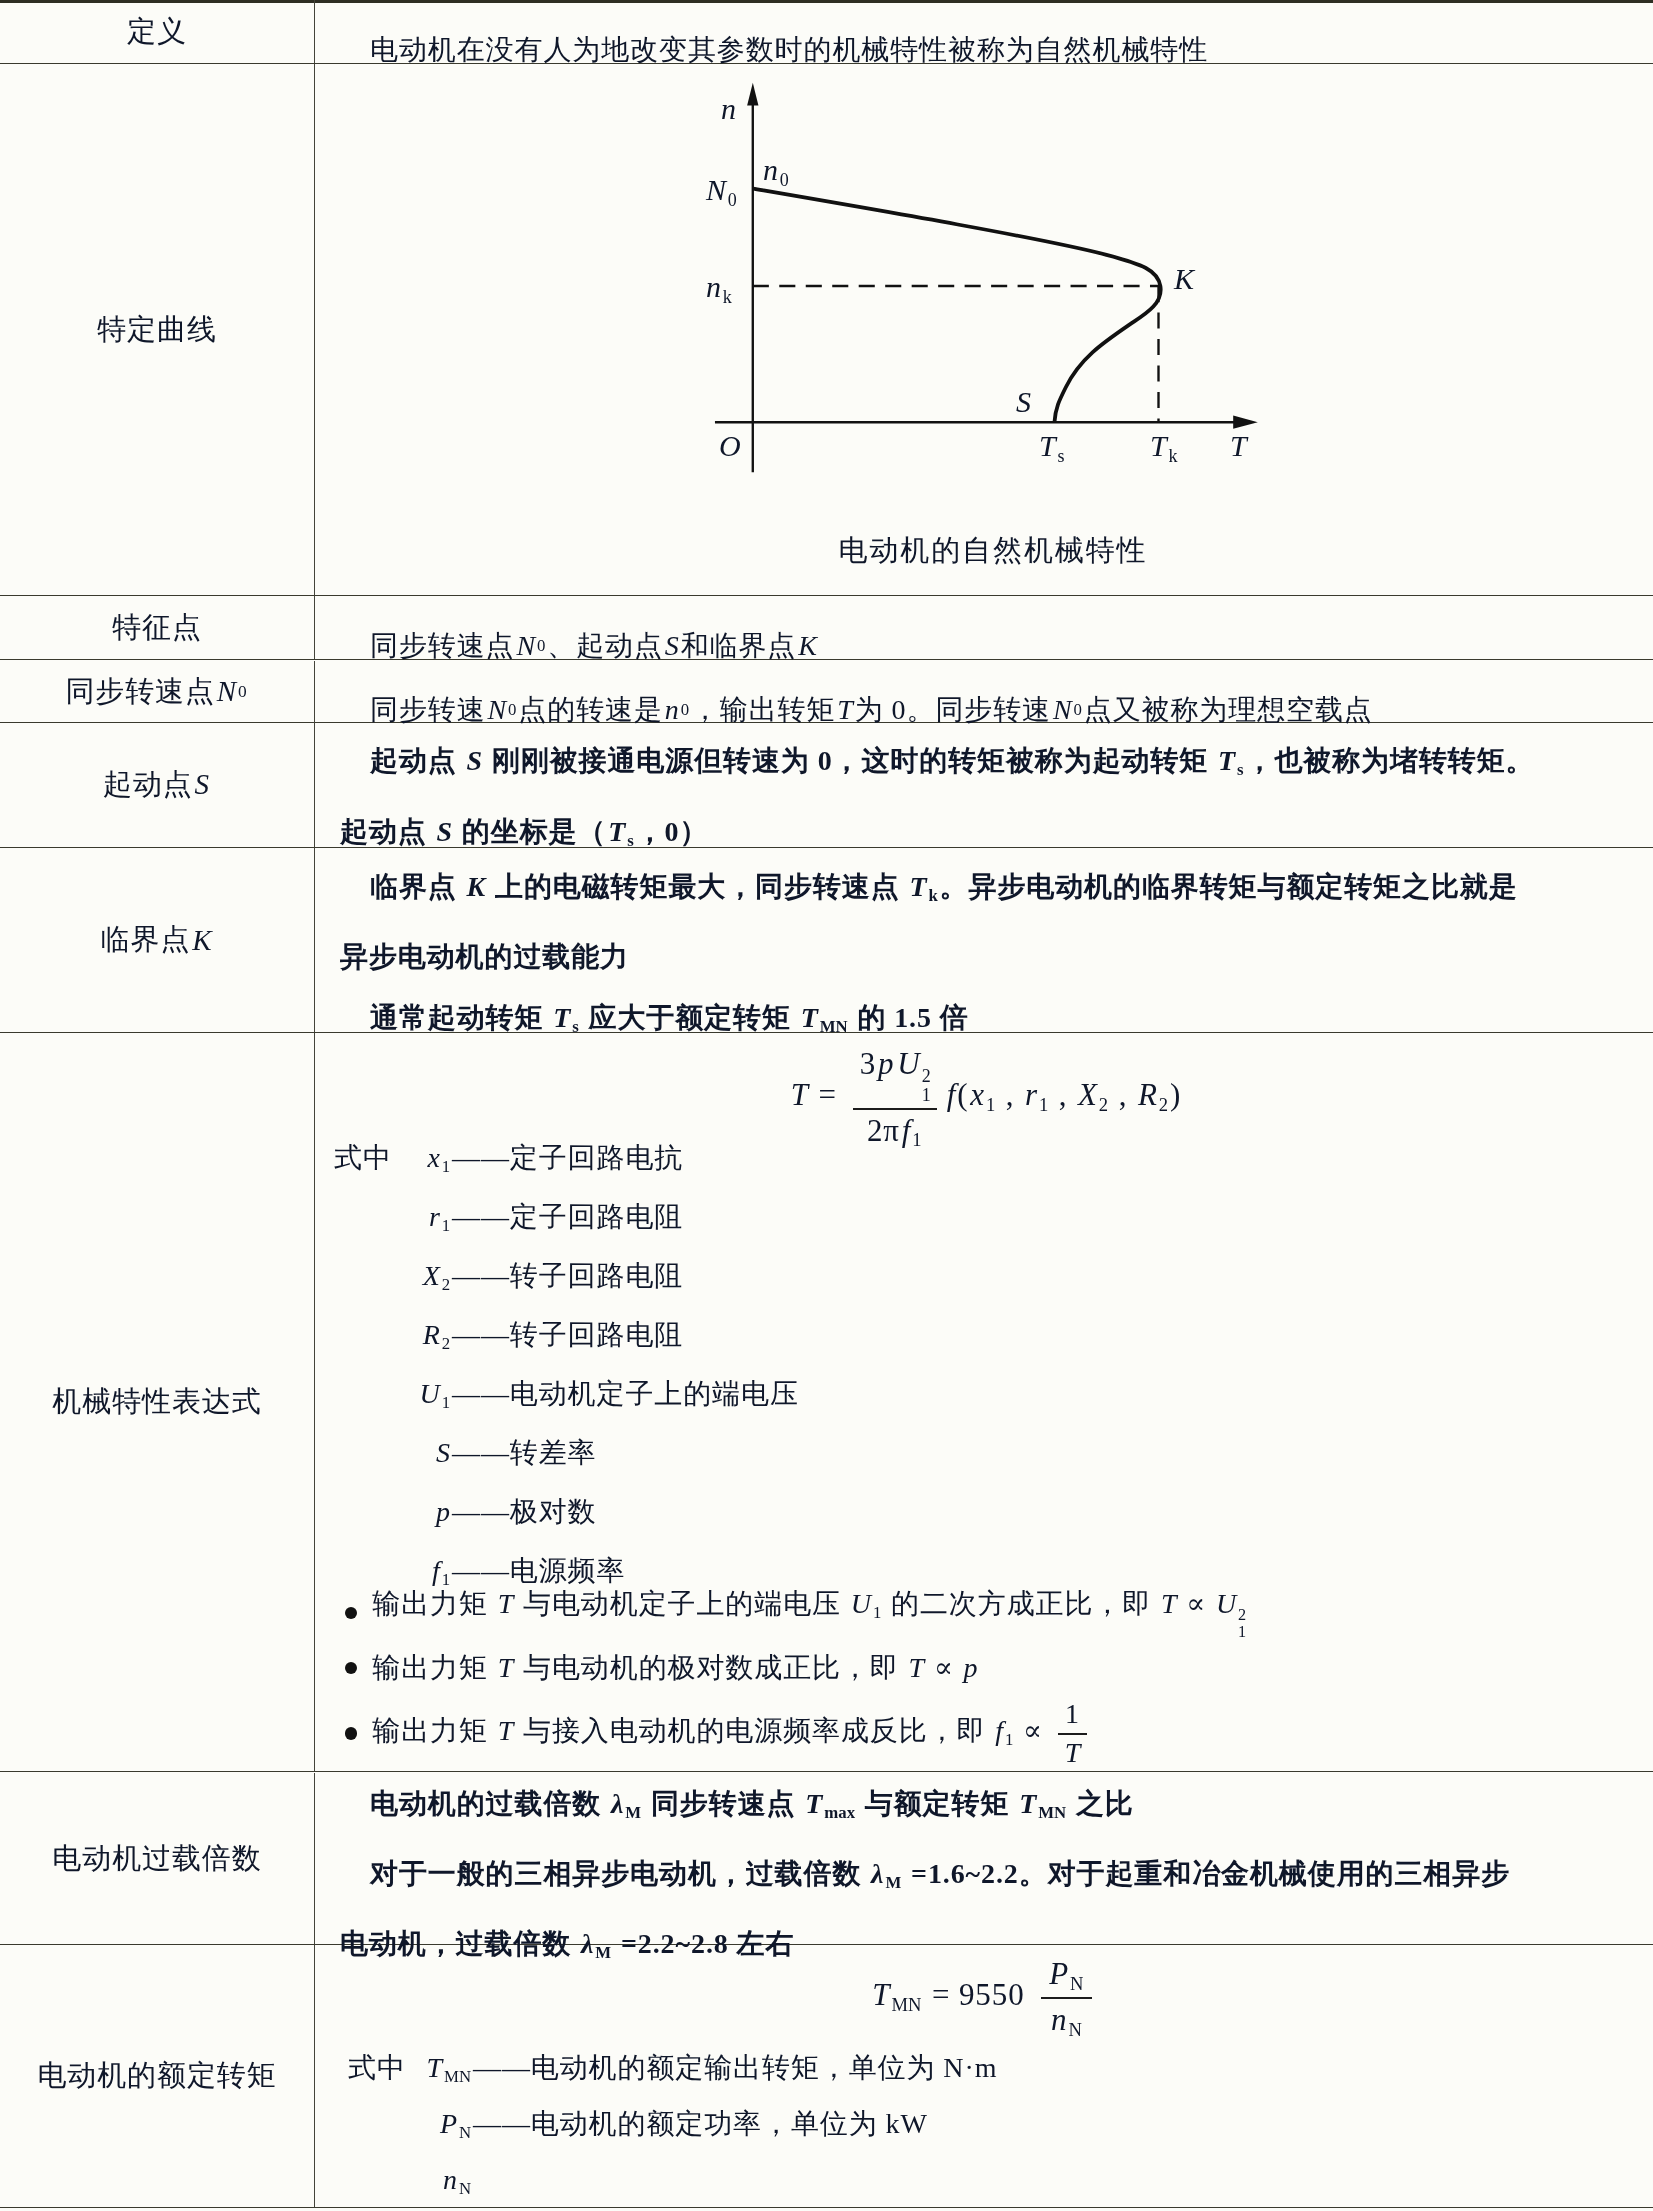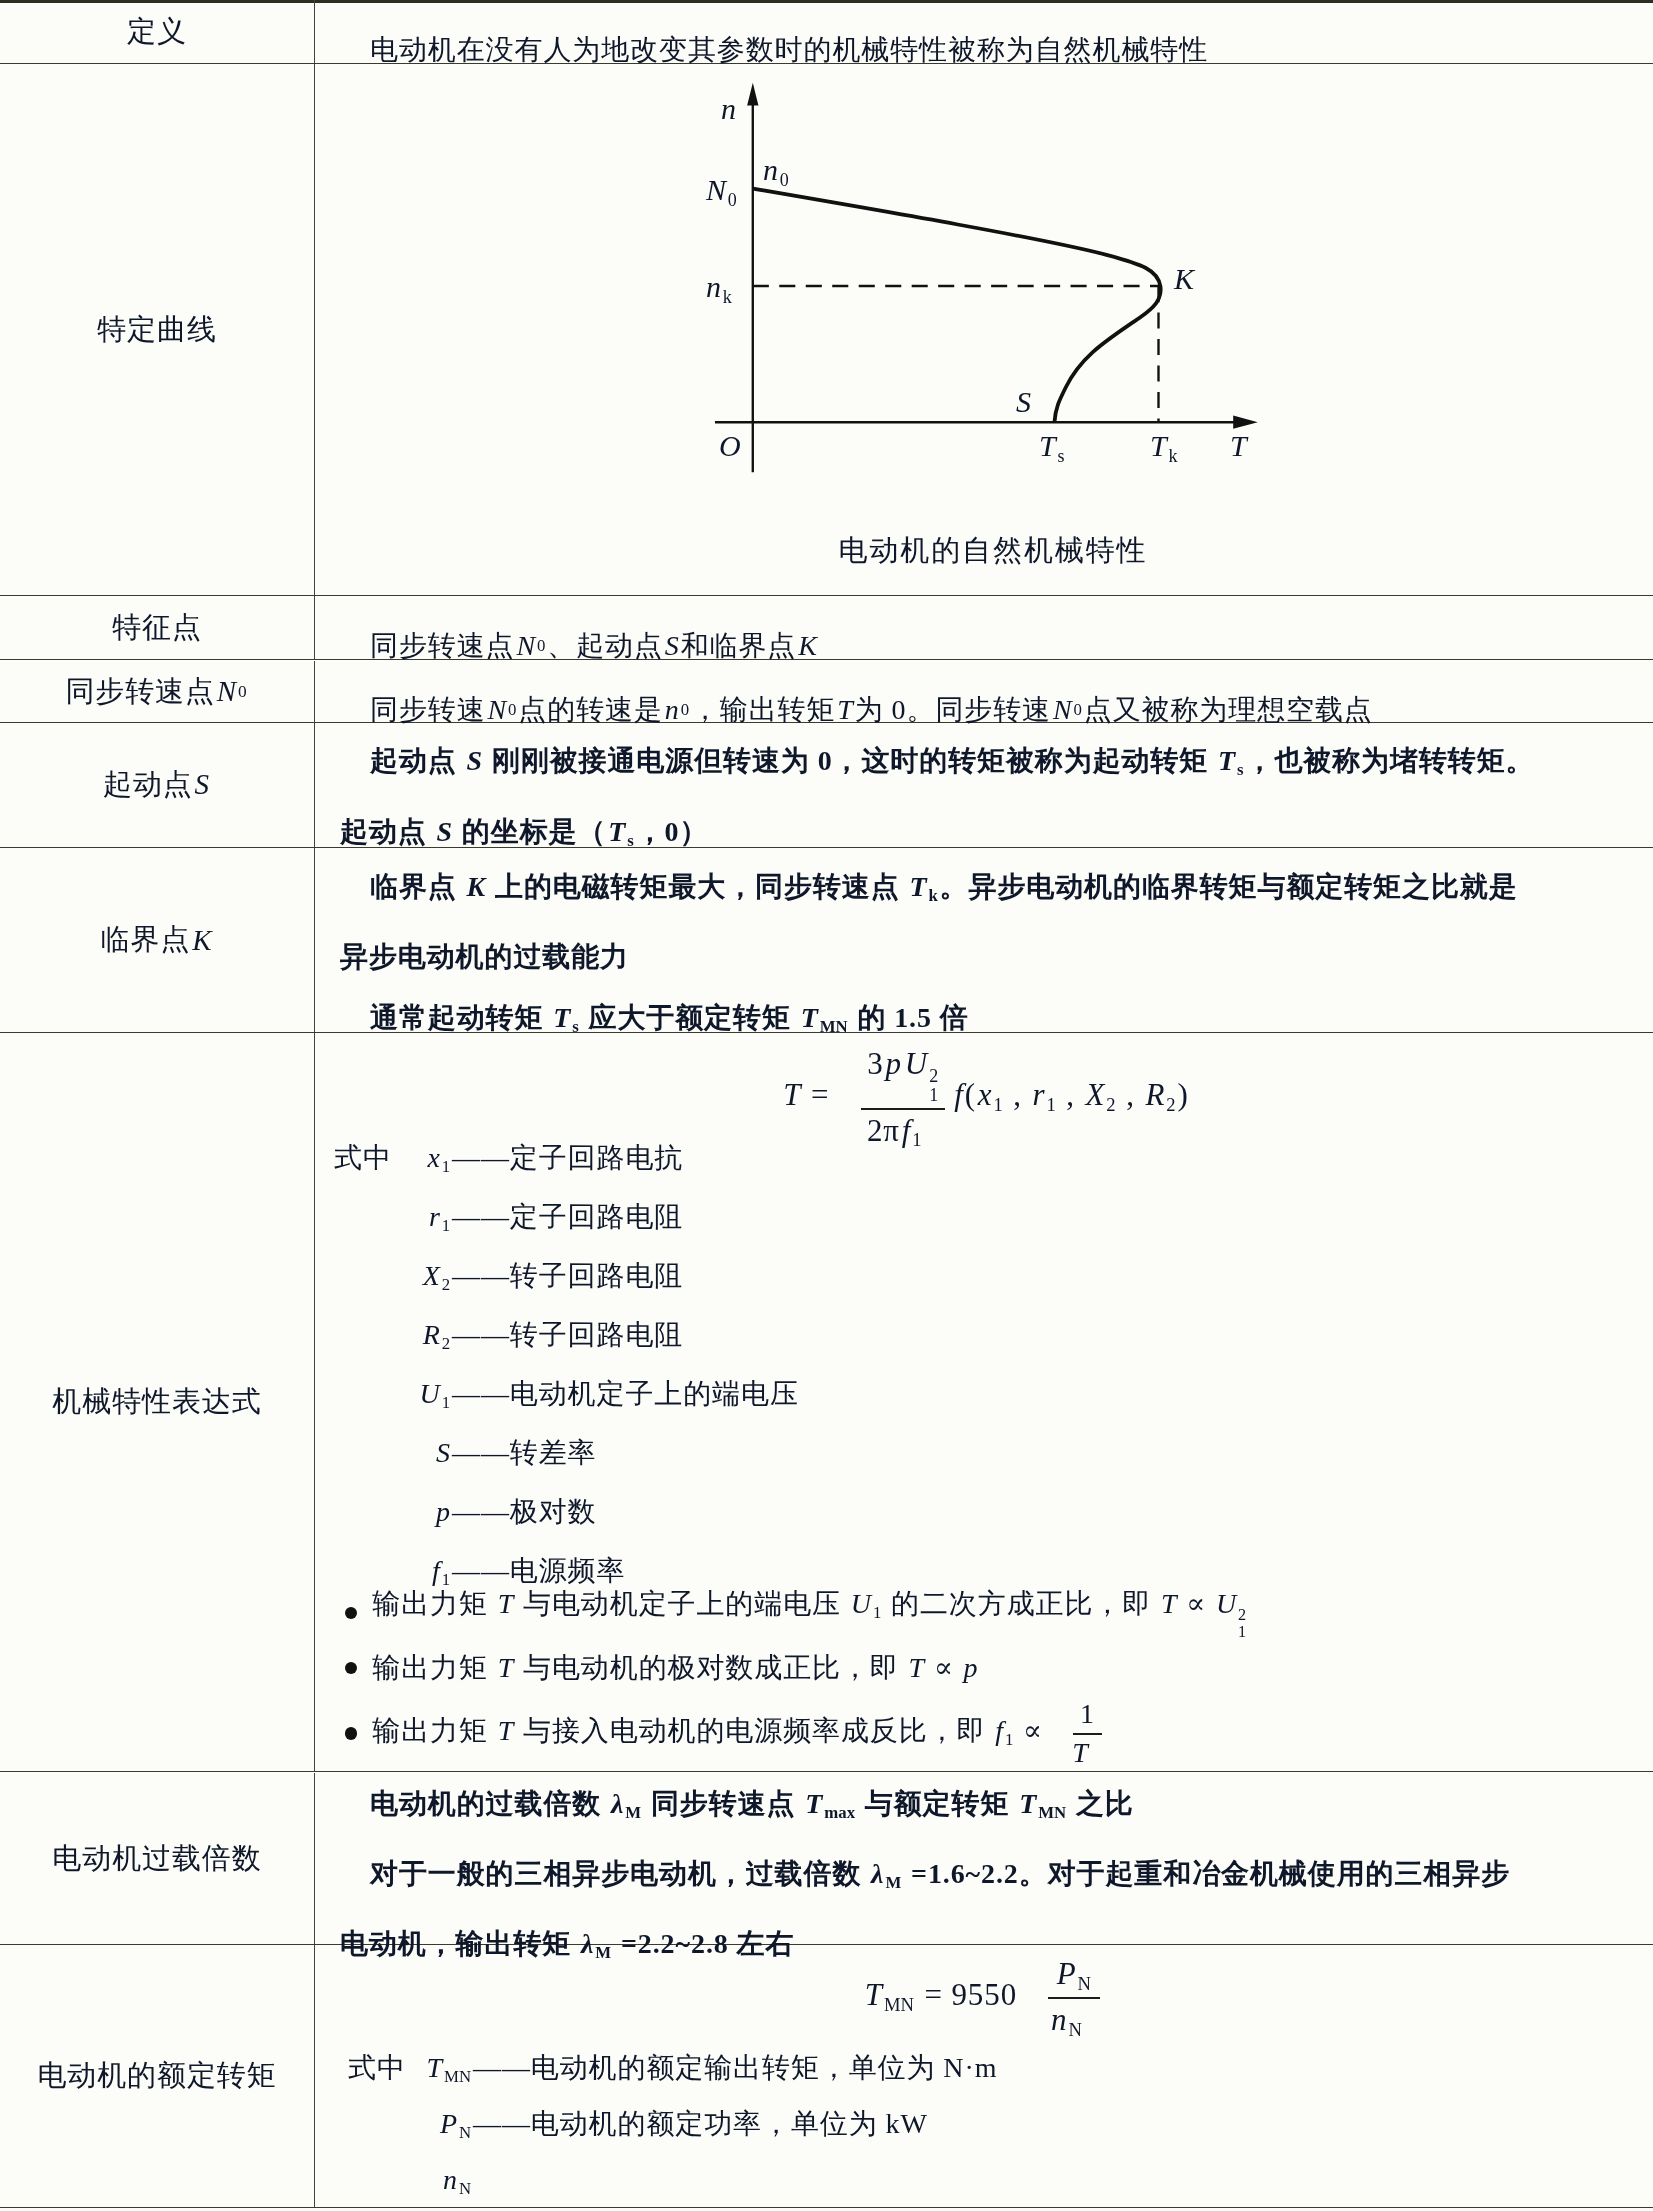--- a/index.html
+++ b/index.html
@@ -24,21 +24,21 @@
   .ind { text-indent:30px; }
 
   
   .vv { font-style:italic; padding:0 1.9px; letter-spacing:0; }
   .tx { letter-spacing:0.9px; }
   .sb { font-size:0.60em; vertical-align:-0.30em; letter-spacing:0; margin-right:1.9px; }
   .ss { display:inline-flex; flex-direction:column; align-items:flex-start;
         font-size:0.58em; line-height:1.05; vertical-align:-0.45em; letter-spacing:0; }
   .frac { display:inline-flex; flex-direction:column; align-items:center;
           vertical-align:middle; margin:0 7.6px; line-height:1.15; }
-  .fn { border-bottom:2.4px solid #1c1c1c; padding:0 6.6px 2.8px;margin-left:15px; }
+  .fn { border-bottom:2.4px solid #1c1c1c; padding:0 6.6px 2.8px; }
   .fd { padding-top:2.8px; }
 
   
   .graphwrap { position:absolute; left:345px; top:11.4px; width:662px; height:511px; }
   .glabel { position:absolute; font-size:30px; letter-spacing:0; white-space:nowrap; }
   .caption { position:absolute; left:0; top:456px; width:662px; text-align:center;
              font-size:29px; letter-spacing:1.9px; }
 
   
   .formula { position:absolute; left:0; right:0; text-align:center; font-size:31px; }
@@ -219,21 +219,21 @@
             </span></span>
       </div>
     </div>
   </div>
 
   <div class="row" style="top:1773px;height:172px">
     <div class="lab">电动机过载倍数</div>
     <div class="cell blk">
       <div class="ind" style="line-height:61px"><span class="tx">电动机的过载倍数 </span><span class="vv">λ</span><span class="sb">M</span><span class="tx"> 同步转速点 </span><span class="vv">T</span><span class="sb">max</span><span class="tx"> 与额定转矩 </span><span class="vv">T</span><span class="sb">MN</span><span class="tx"> 之比</span></div>
       <div class="ind" style="line-height:61px"><span class="tx">对于一般的三相异步电动机，过载倍数 </span><span class="vv">λ</span><span class="sb">M</span><span class="tx"> =1.6~2.2。对于起重和冶金机械使用的三相异步</span></div>
-      <div style="line-height:61px"><span class="tx">电动机，输出转矩 </span><span class="vv">λ</span><span class="sb">M</span><span class="tx"> =2.2~2.8 左右</span></div>
+      <div style="line-height:61px"><span class="tx">电动机，过载倍数 </span><span class="vv">λ</span><span class="sb">M</span><span class="tx"> =2.2~2.8 左右</span></div>
     </div>
   </div>
 
   <div class="row" style="top:1945px;height:263px">
     <div class="lab">电动机的额定转矩</div>
     <div class="cell">
       <div class="formula" style="top:11.4px"><span class="vv">T</span><span class="sb">MN</span><span class="tx"> = 9550 </span><span class="frac">
             <span class="fn"><span class="vv">P</span><span class="sb">N</span></span>
             <span class="fd"><span class="vv">n</span><span class="sb">N</span></span>
           </span></div>

